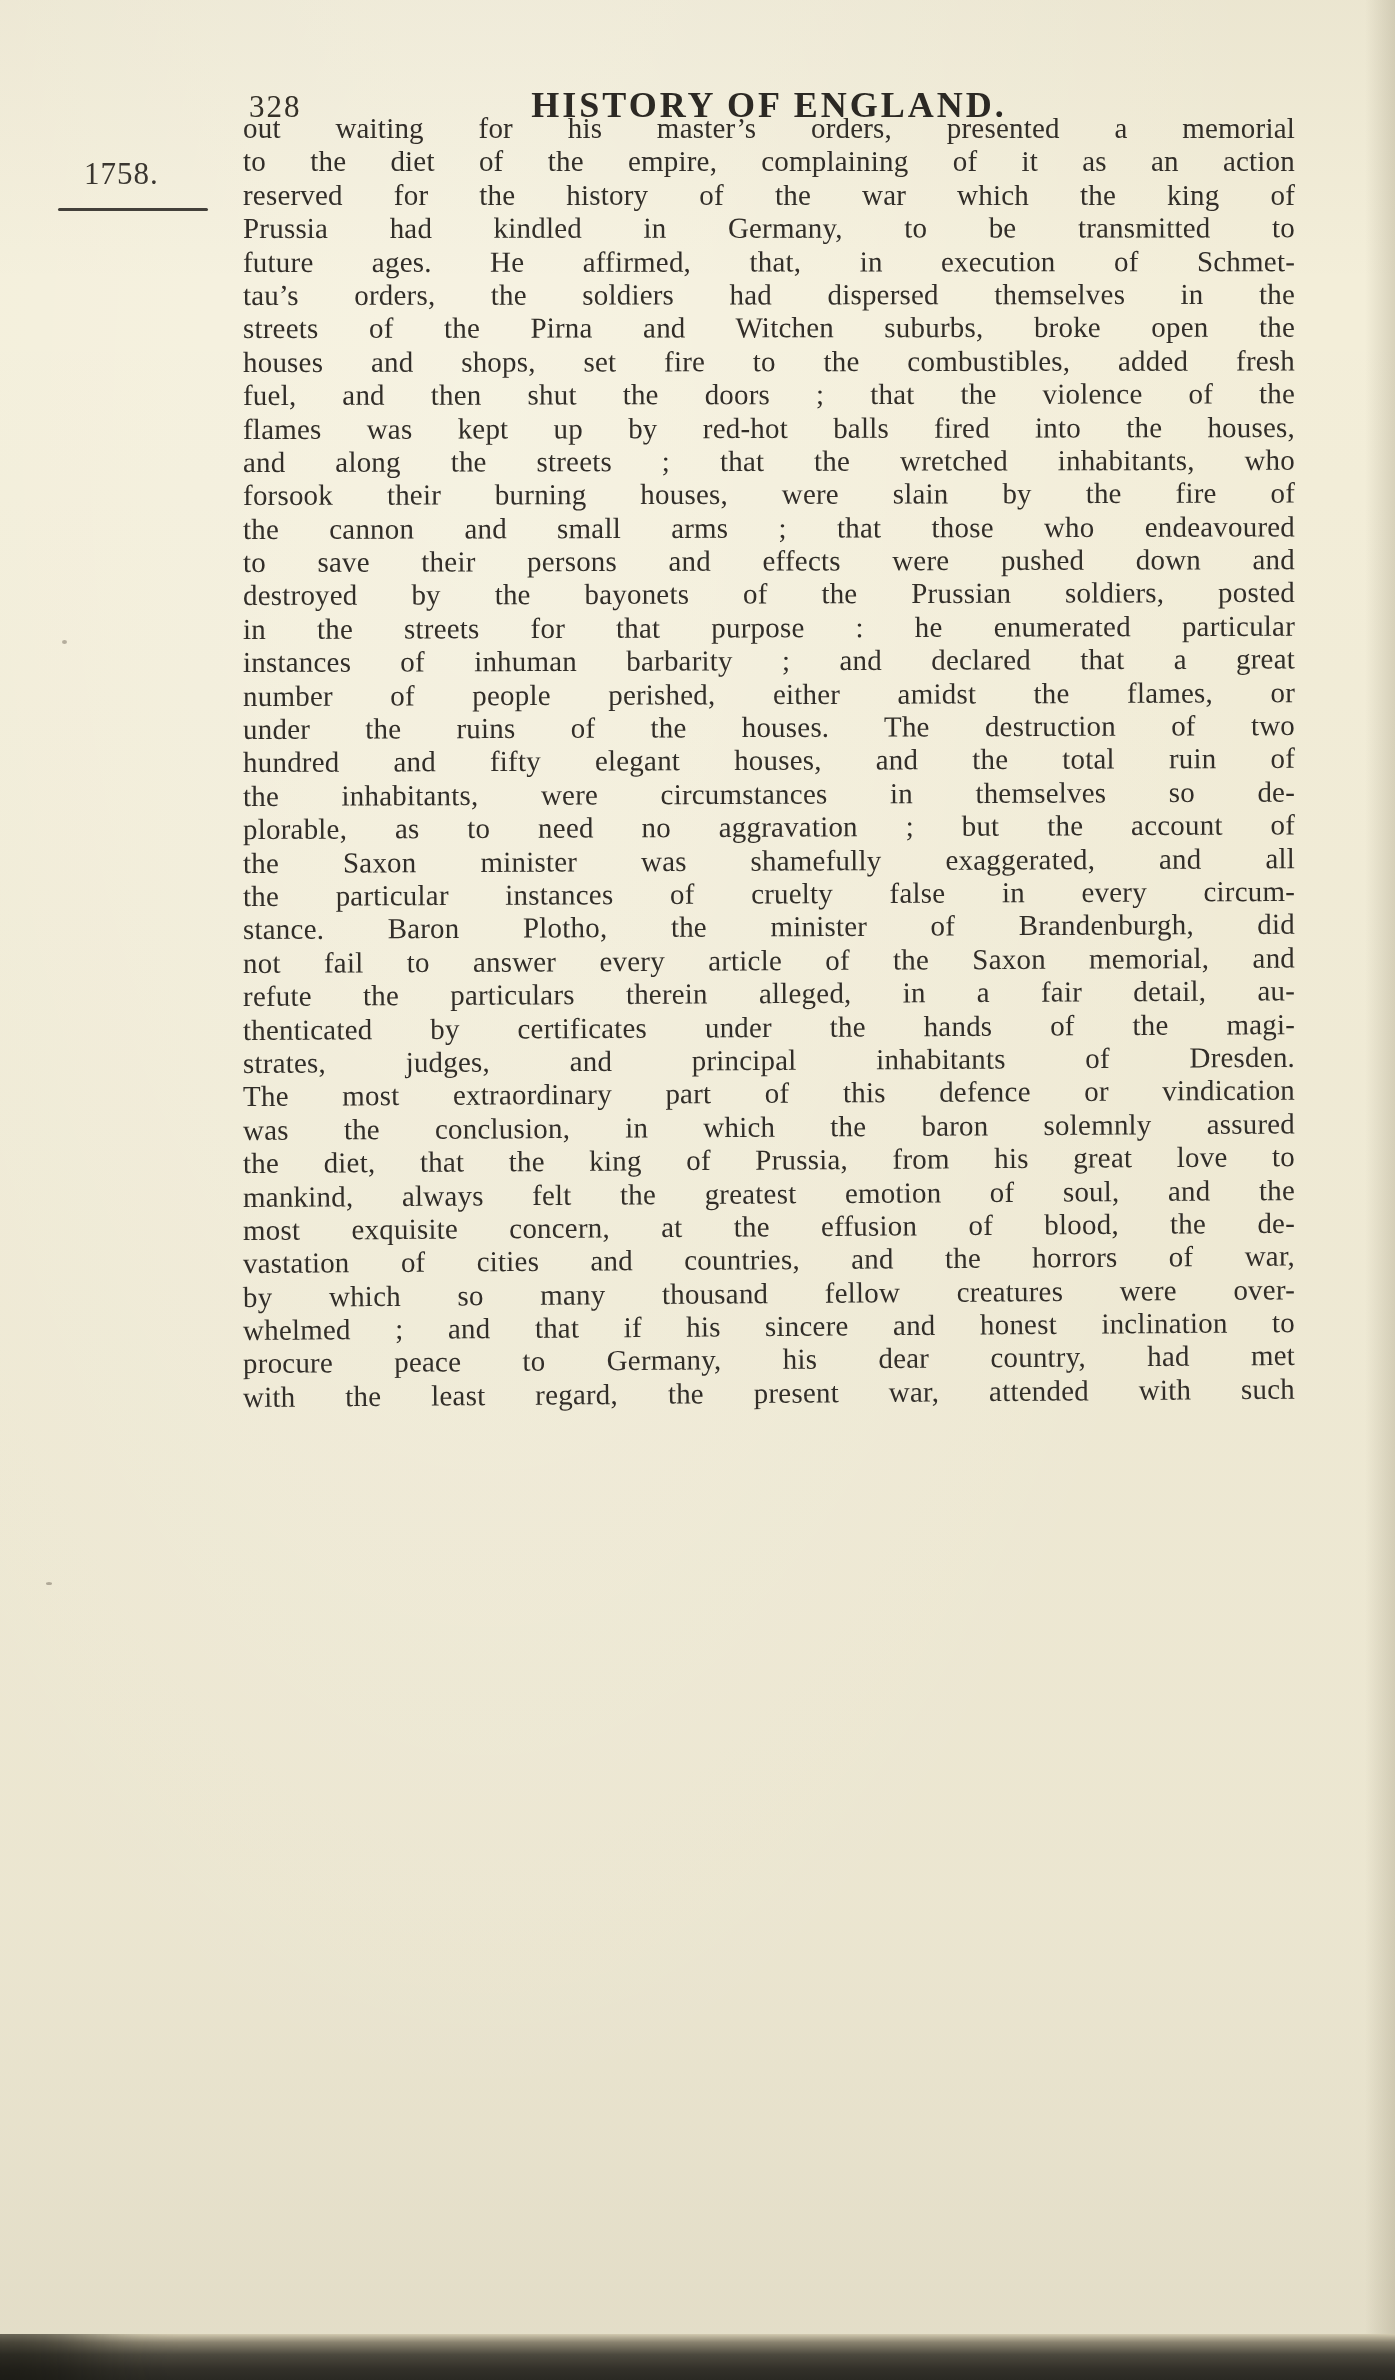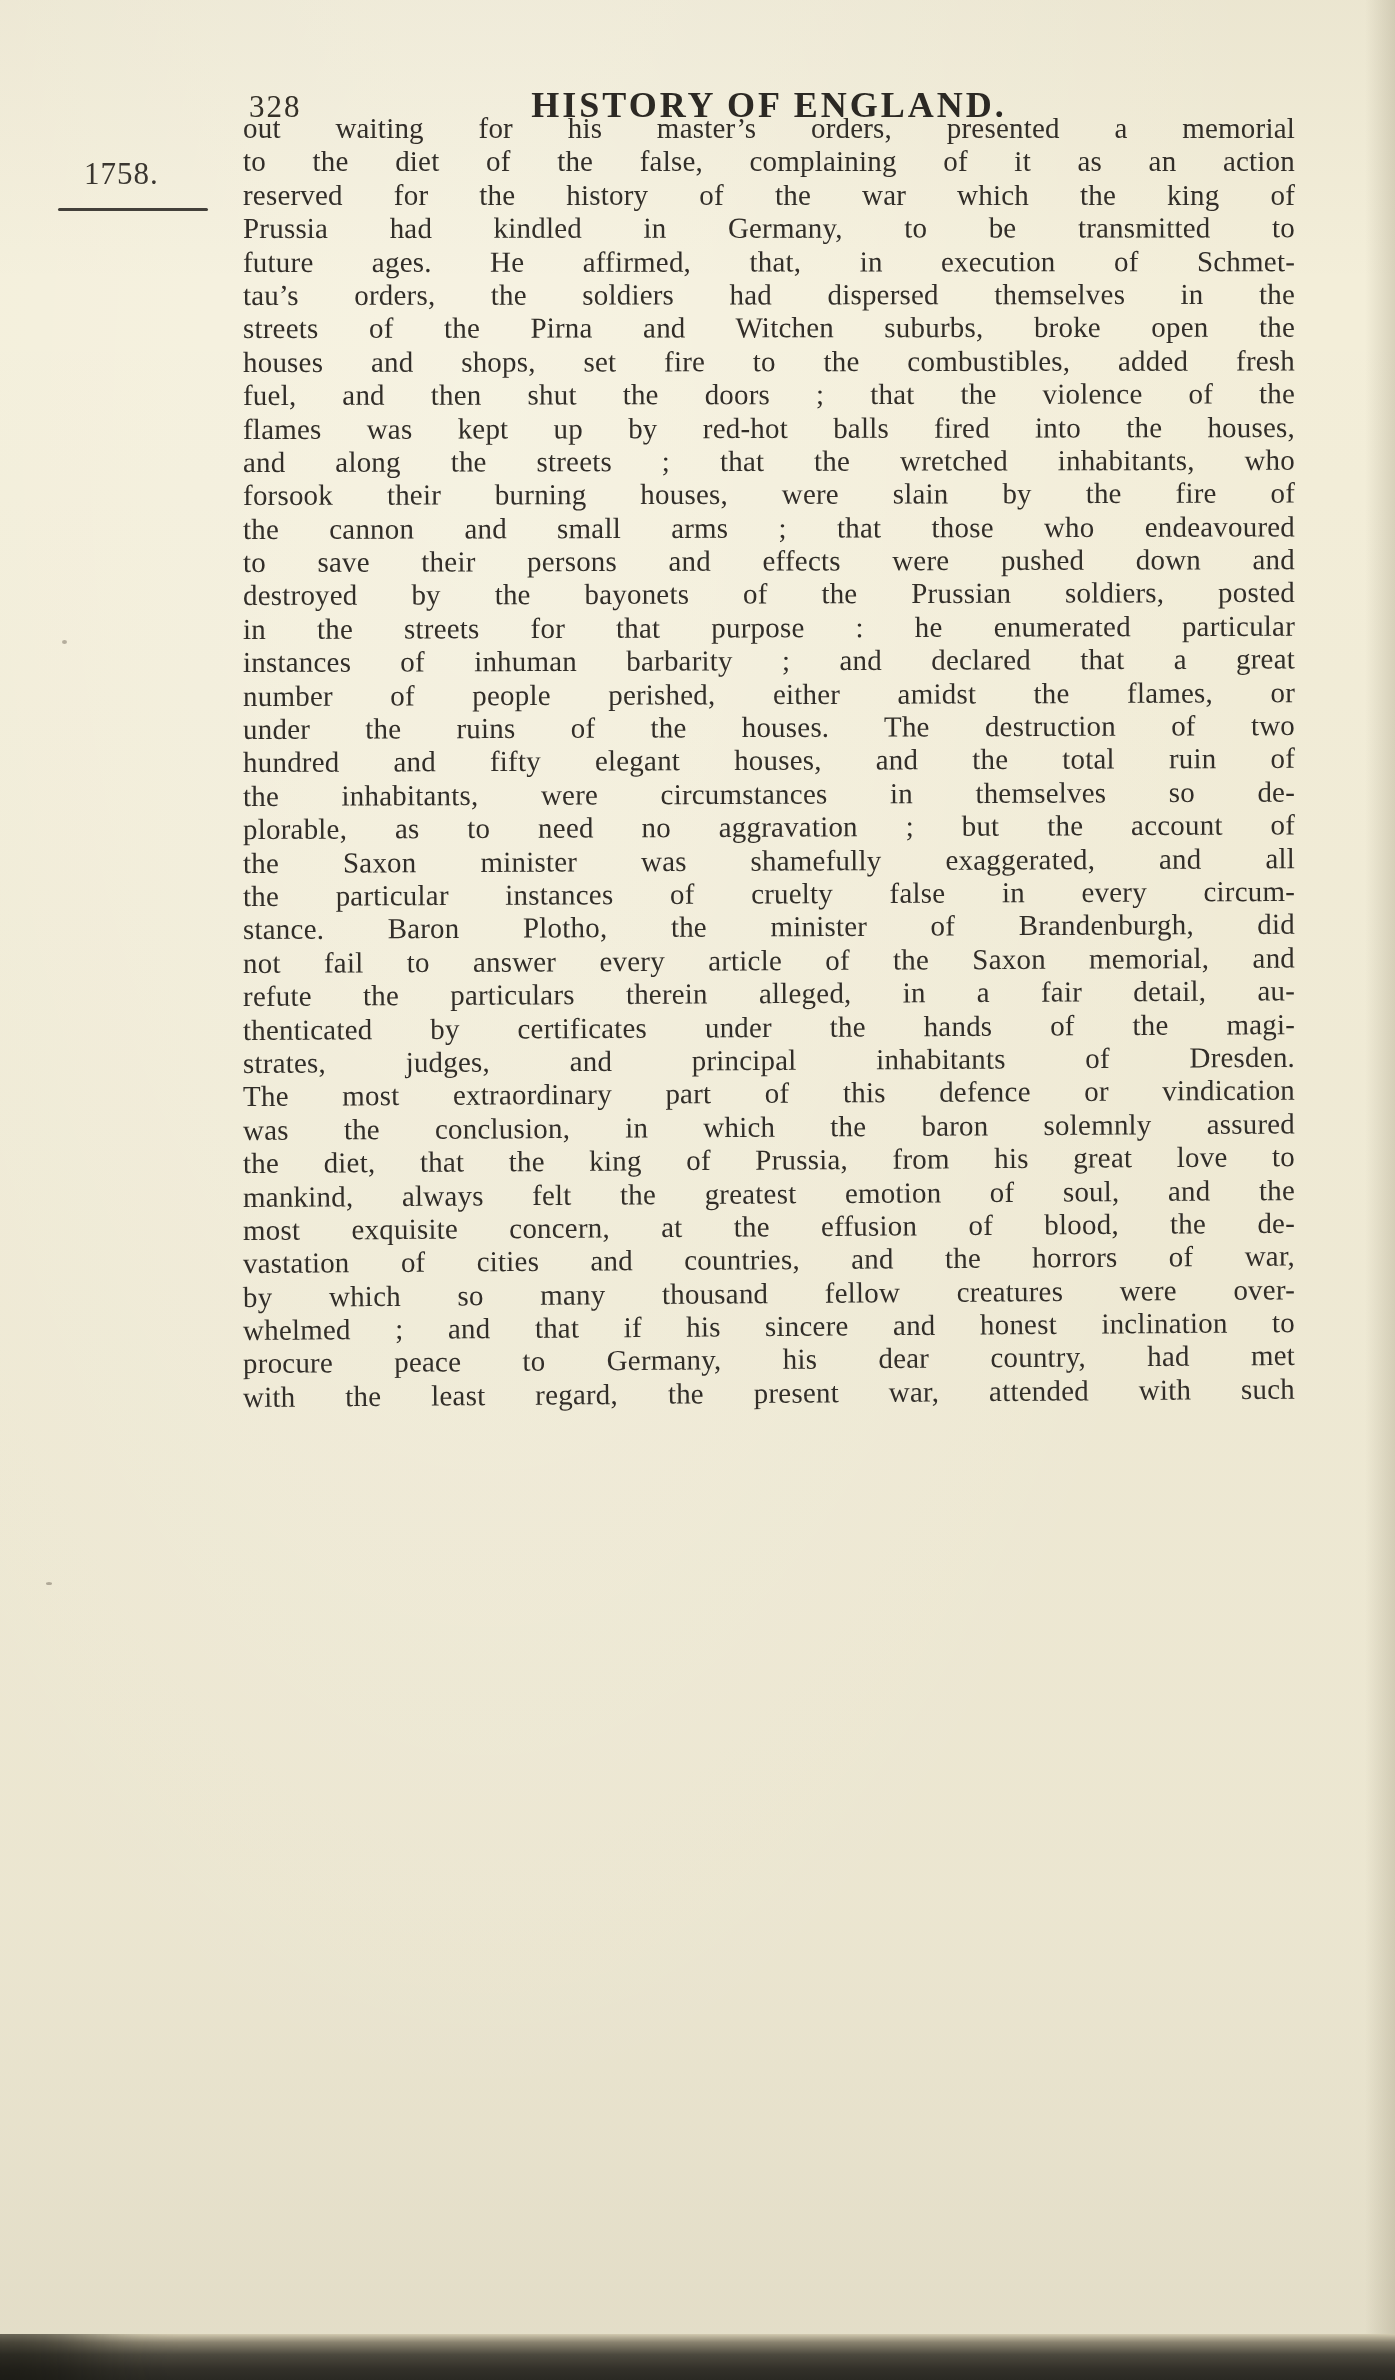--- a/index.html
+++ b/index.html
@@ -80,21 +80,21 @@
     <span class="title">HISTORY OF ENGLAND.</span>
   </div>
 
   <div class="margin-note">
     <span>1758.</span>
   </div>
   <div class="margin-rule"></div>
 
   <div class="body">
       <div class="line" style="transform: rotate(0deg);">out waiting for his master’s orders, presented a memorial</div>
-      <div class="line" style="transform: rotate(-0.012deg);">to the diet of the false, complaining of it as an action</div>
+      <div class="line" style="transform: rotate(-0.012deg);">to the diet of the empire, complaining of it as an action</div>
       <div class="line" style="transform: rotate(-0.024deg);">reserved for the history of the war which the king of</div>
       <div class="line" style="transform: rotate(-0.036deg);">Prussia had kindled in Germany, to be transmitted to</div>
       <div class="line" style="transform: rotate(-0.048deg);">future ages. He affirmed, that, in execution of Schmet-</div>
       <div class="line" style="transform: rotate(-0.06deg);">tau’s orders, the soldiers had dispersed themselves in the</div>
       <div class="line" style="transform: rotate(-0.072deg);">streets of the Pirna and Witchen suburbs, broke open the</div>
       <div class="line" style="transform: rotate(-0.084deg);">houses and shops, set fire to the combustibles, added fresh</div>
       <div class="line" style="transform: rotate(-0.096deg);">fuel, and then shut the doors ; that the violence of the</div>
       <div class="line" style="transform: rotate(-0.108deg);">flames was kept up by red-hot balls fired into the houses,</div>
       <div class="line" style="transform: rotate(-0.12deg);">and along the streets ; that the wretched inhabitants, who</div>
       <div class="line" style="transform: rotate(-0.132deg);">forsook their burning houses, were slain by the fire of</div>

